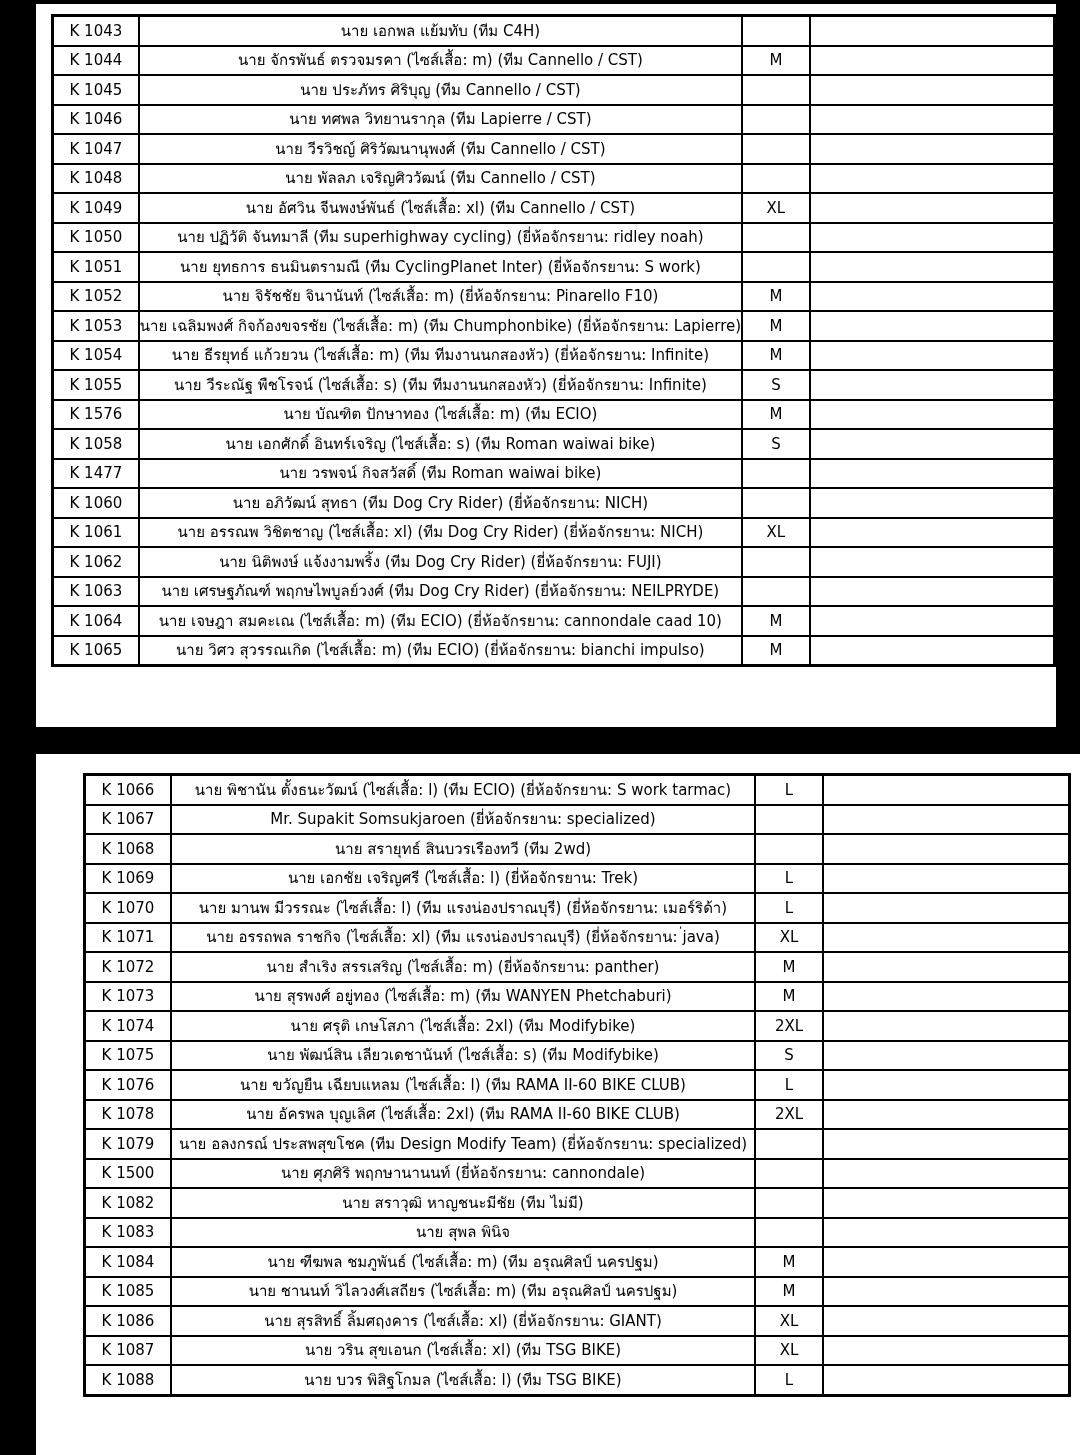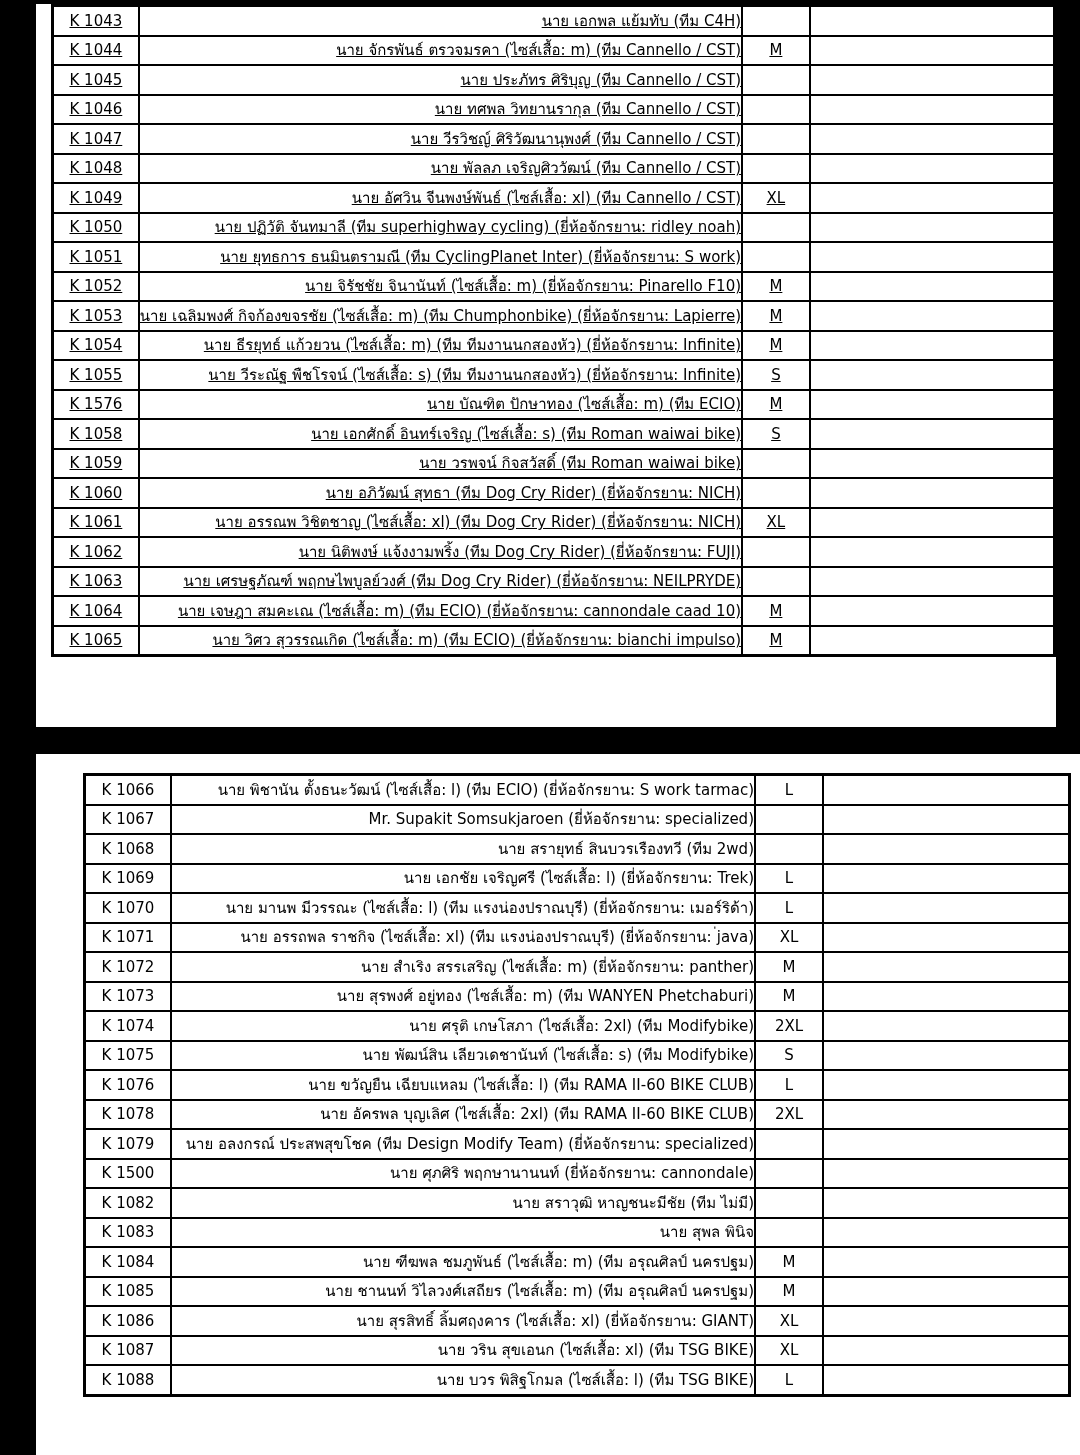--- a/index.html
+++ b/index.html
@@ -25,35 +25,35 @@
   }
   .panel-1 { top: 4px; height: 723px; }
   .panel-2 { top: 754px; height: 701px; padding-left: 32px; }
   table.roster {
     border-collapse: collapse;
     table-layout: fixed;
     margin-left: 15px;
     border: 3px solid #000000;
     background: #ffffff;
   }
-  .panel-1 table.roster { margin-top: 0; text-decoration: underline; }
+  .panel-1 table.roster { margin-top: 10px; }
   .panel-2 table.roster { margin-top: 19px; }
   table.roster td {
     border: 2px solid #000000;
     height: 27.5px;
     font-size: 15px;
     line-height: 1.1;
     color: #000000;
     overflow: hidden;
     white-space: nowrap;
     vertical-align: middle;
     padding: 0;
   }
   td.col-code  { width: 84px;  text-align: center; }
-  td.col-name  { width: 582px; text-align: right; padding-left: 3px; }
+  td.col-name  { width: 582px; text-align: center; padding-left: 3px; }
   td.col-size  { width: 66px;  text-align: center; }
   td.col-blank { width: 244px; }
 </style>
 </head>
 <body>
 
 <div class="page">
 
   <div class="panel panel-1">
     <table class="roster">
@@ -71,21 +71,21 @@
             <td class="col-blank"></td>
           </tr>
           <tr>
             <td class="col-code">K 1045</td>
             <td class="col-name">นาย ประภัทร ศิริบุญ (ทีม Cannello / CST)</td>
             <td class="col-size"></td>
             <td class="col-blank"></td>
           </tr>
           <tr>
             <td class="col-code">K 1046</td>
-            <td class="col-name">นาย ทศพล วิทยานรากุล (ทีม Cannello / CST)</td>
+            <td class="col-name">นาย ทศพล วิทยานรากุล (ทีม Lapierre / CST)</td>
             <td class="col-size"></td>
             <td class="col-blank"></td>
           </tr>
           <tr>
             <td class="col-code">K 1047</td>
             <td class="col-name">นาย วีรวิชญ์ ศิริวัฒนานุพงศ์ (ทีม Cannello / CST)</td>
             <td class="col-size"></td>
             <td class="col-blank"></td>
           </tr>
           <tr>
@@ -142,21 +142,21 @@
             <td class="col-size">M</td>
             <td class="col-blank"></td>
           </tr>
           <tr>
             <td class="col-code">K 1058</td>
             <td class="col-name">นาย เอกศักดิ์ อินทร์เจริญ (ไซส์เสื้อ: s) (ทีม Roman waiwai bike)</td>
             <td class="col-size">S</td>
             <td class="col-blank"></td>
           </tr>
           <tr>
-            <td class="col-code">K 1059</td>
+            <td class="col-code">K 1477</td>
             <td class="col-name">นาย วรพจน์ กิจสวัสดิ์ (ทีม Roman waiwai bike)</td>
             <td class="col-size"></td>
             <td class="col-blank"></td>
           </tr>
           <tr>
             <td class="col-code">K 1060</td>
             <td class="col-name">นาย อภิวัฒน์ สุทธา (ทีม Dog Cry Rider) (ยี่ห้อจักรยาน: NICH)</td>
             <td class="col-size"></td>
             <td class="col-blank"></td>
           </tr>

